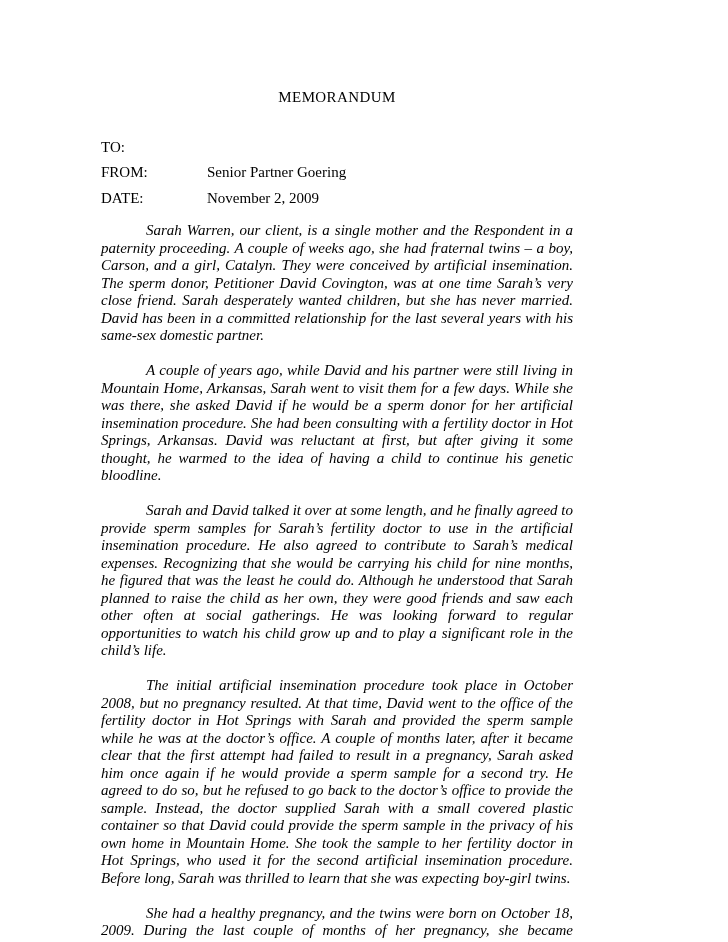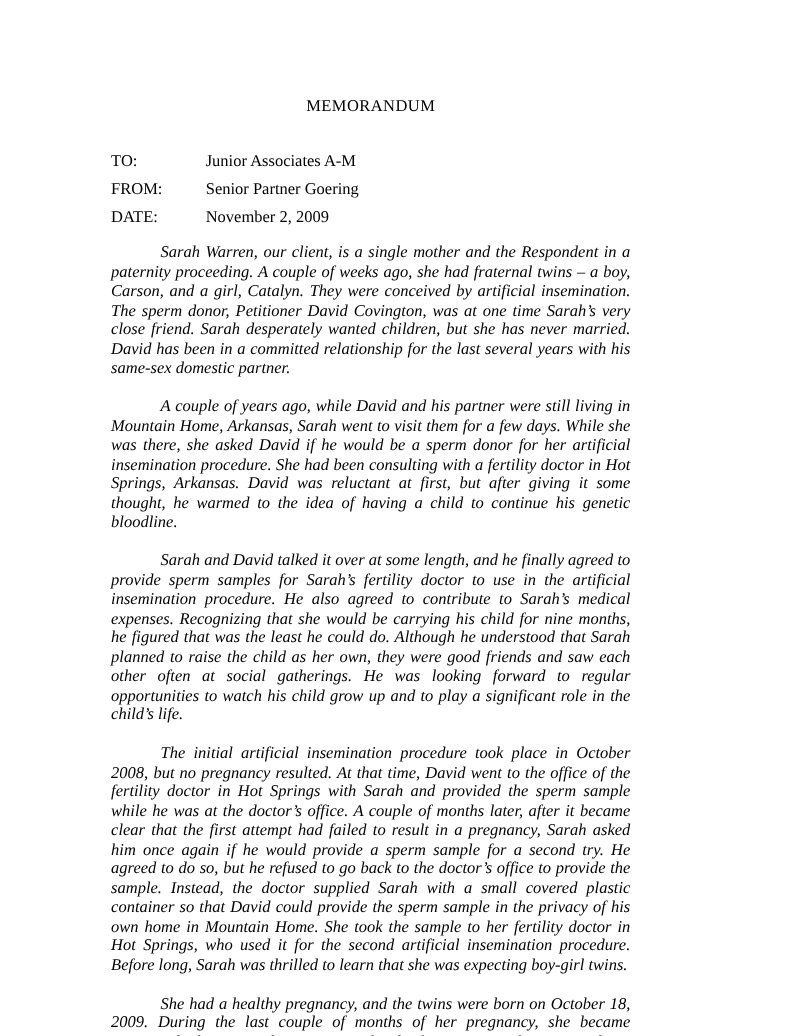--- a/index.html
+++ b/index.html
@@ -26,20 +26,21 @@
     margin: 0 0 29px 0;
     letter-spacing: 0.4px;
     line-height: 18px;
   }
   .header-fields {
     margin: 0 0 11px 0;
   }
   .field-row {
     display: flex;
     line-height: 25.4px;
+    gap: 20px;
   }
   .field-label {
     flex: 0 0 86px;
   }
   .field-value {
     flex: 1 1 auto;
   }
   .field-value .case-name {
     font-style: italic;
   }
@@ -55,21 +56,20 @@
 <body>
 
 <div class="page">
 
   <h1 class="memo-title">MEMORANDUM</h1>
 
   <div class="header-fields">
 
     <div class="field-row">
       <span class="field-label">TO:</span>
-      <span class="field-value">Junior Associates A-M</span>
     </div>
 
     <div class="field-row">
       <span class="field-label">FROM:</span>
       <span class="field-value">Senior Partner Goering</span>
     </div>
 
 
     <div class="field-row">
       <span class="field-label">DATE:</span>

